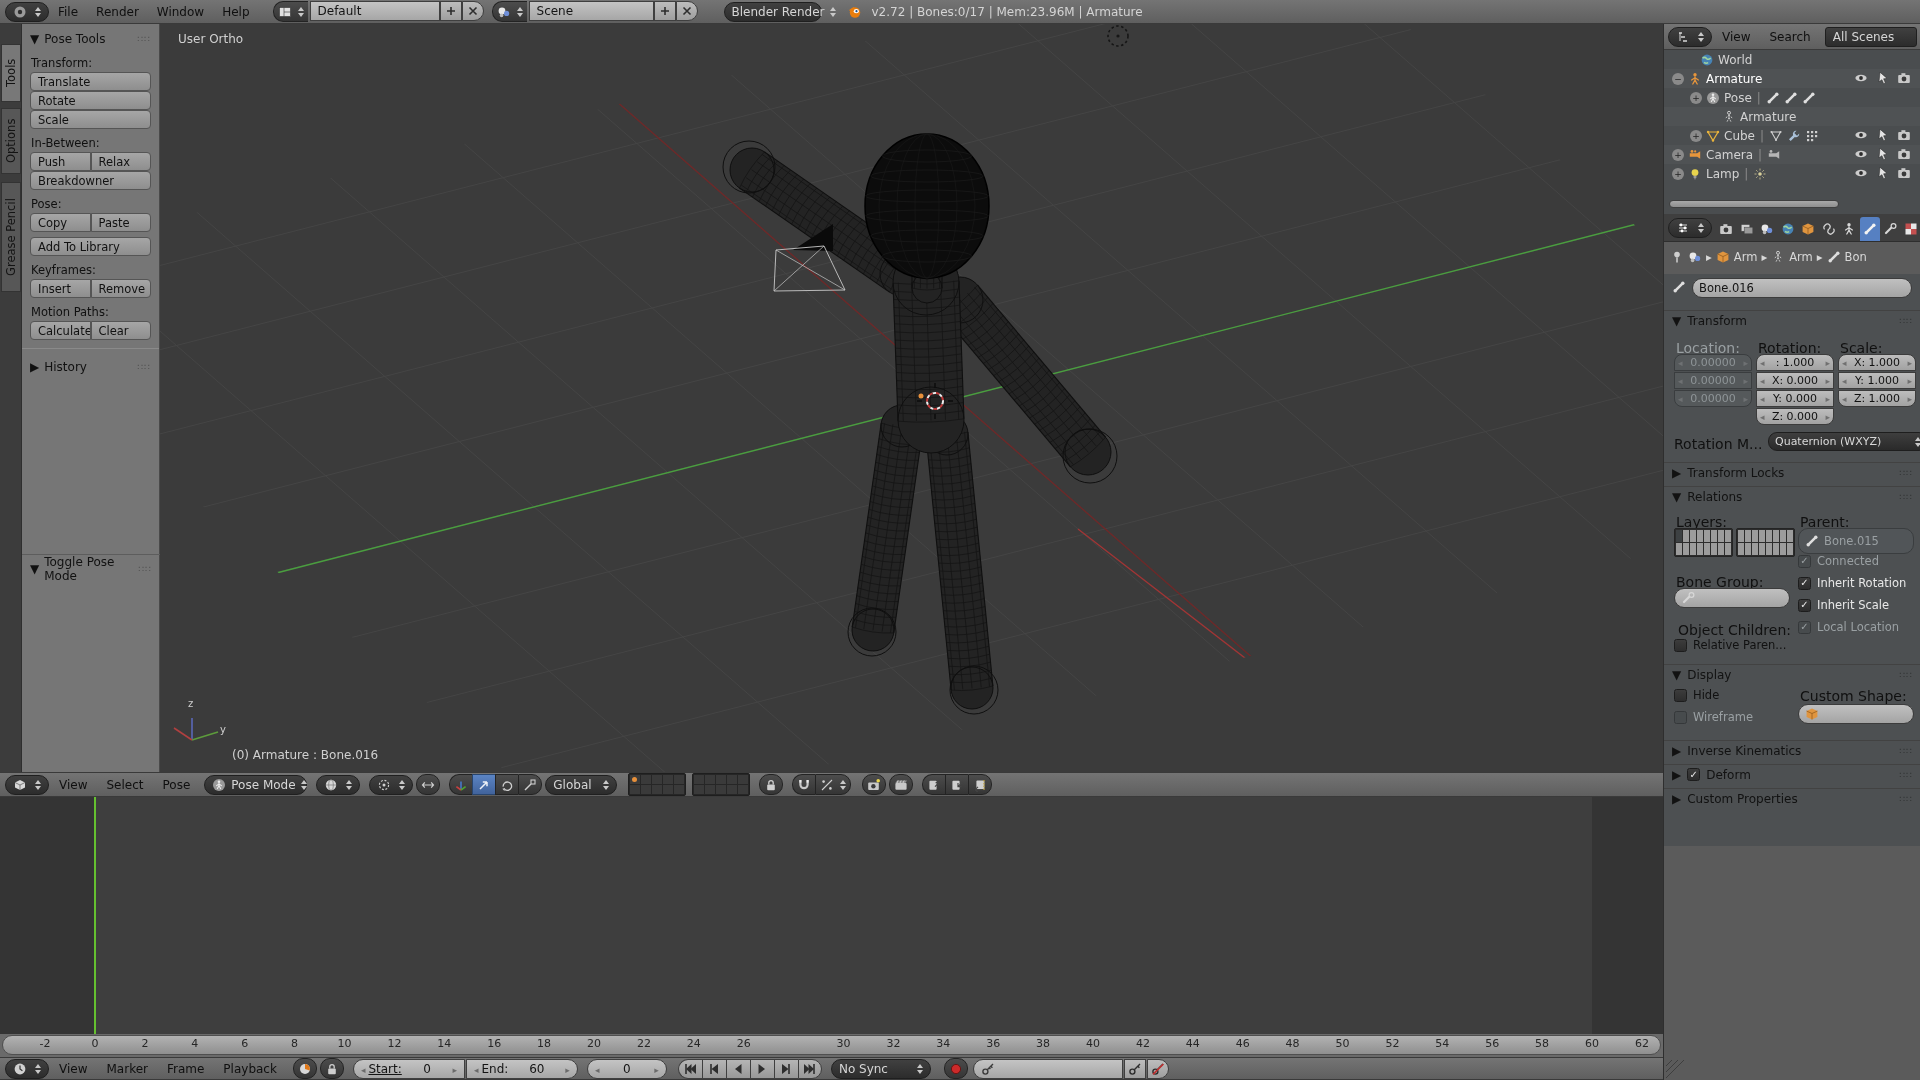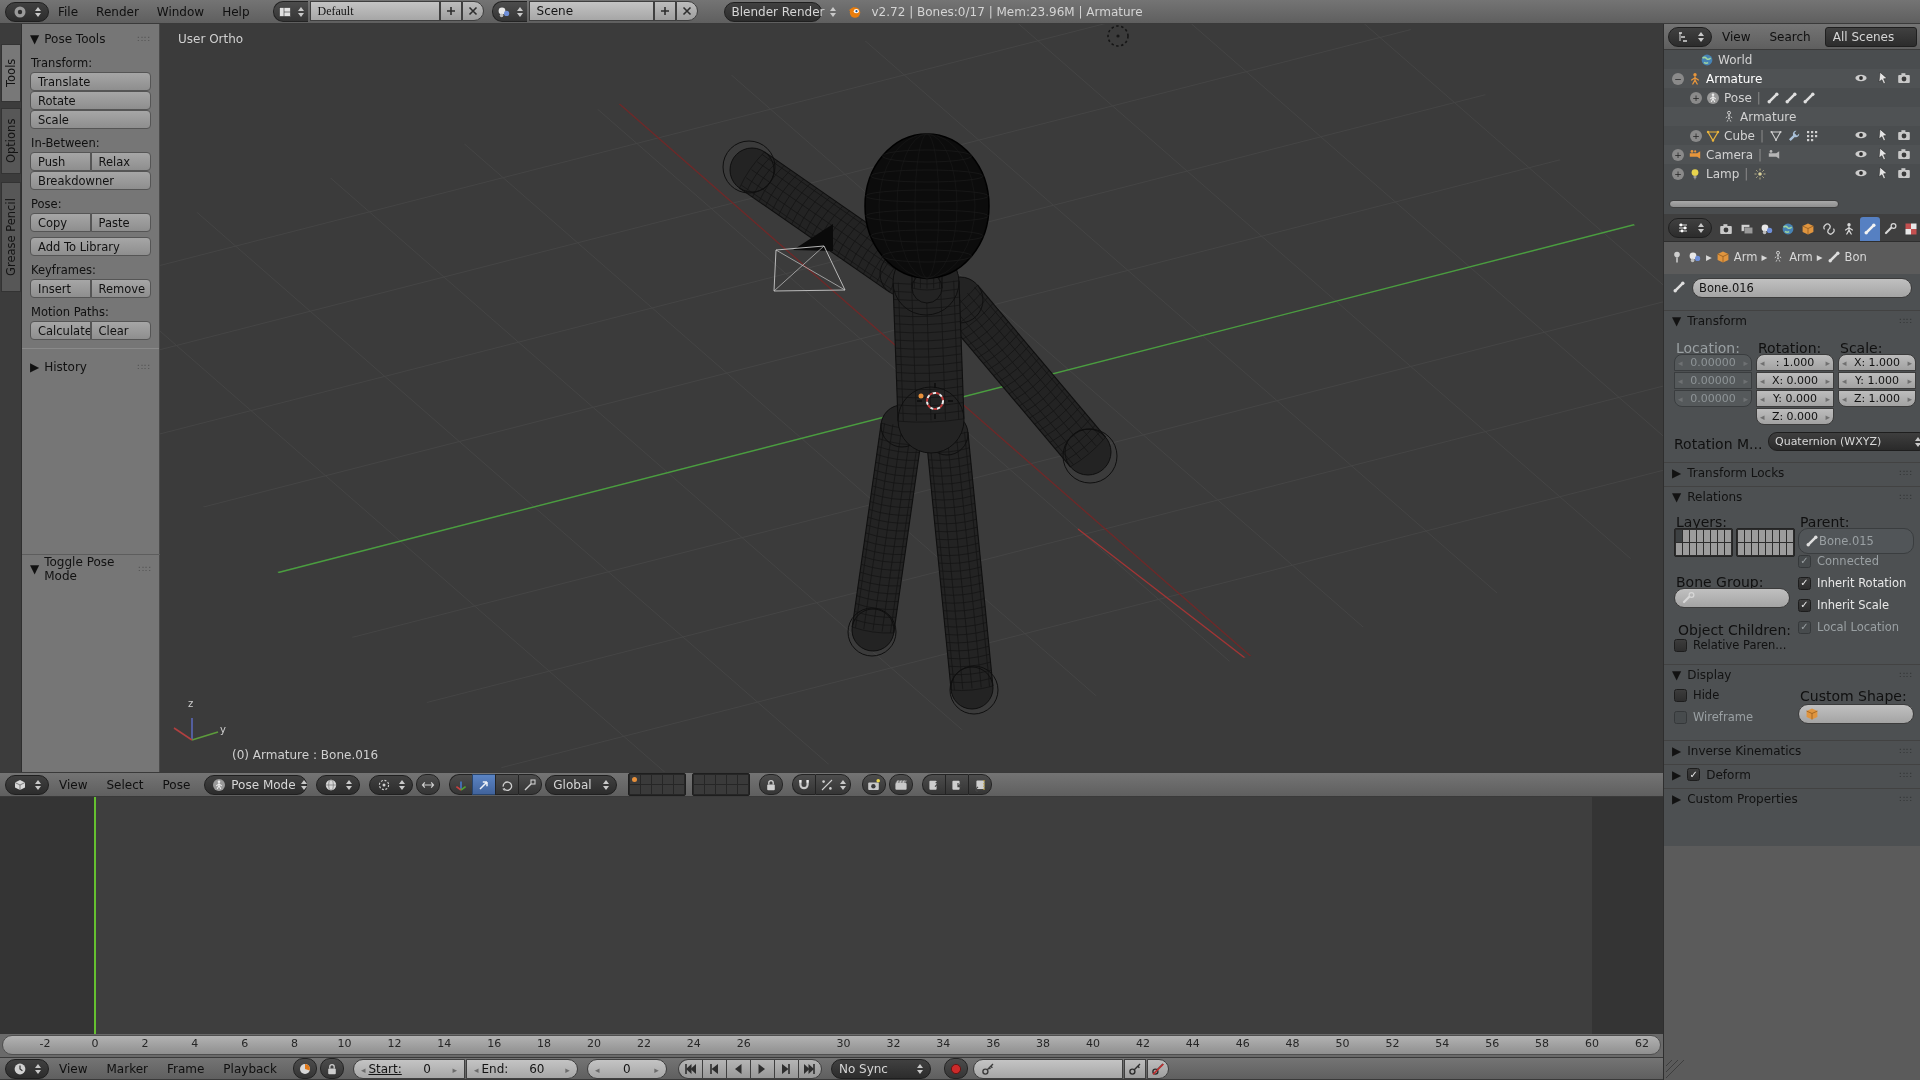--- a/index.html
+++ b/index.html
@@ -62,21 +62,21 @@
 .plabel{position:absolute;color:#101010;font-size:14px;white-space:nowrap}
 .pwhite{color:#e8e8e8 !important}
 .pgray{color:#9aa0a3 !important}
 .numf{position:absolute;height:17px;background:linear-gradient(#bdbdbd,#a2a2a2);border:1px solid #3c3c3c;color:#111;font-size:11px;display:flex;align-items:center;justify-content:space-between;padding:0 3px}
 .numf .alr{color:rgba(20,20,20,.4);font-size:9px}
 .numf.dis{background:#55595b;color:#8e9497;border-color:#3a3d3f}
 .numf.dis .alr{color:rgba(255,255,255,.15)}
 .numf.top{border-radius:8px 8px 0 0}.numf.bot{border-radius:0 0 8px 8px}
 .pdd{position:absolute;height:19px;background:linear-gradient(#3e3e3e,#2a2a2a);border:1px solid #1e1e1e;border-radius:9px;color:#d8d8d8;font-size:11px;display:flex;align-items:center;padding:0 6px;gap:4px}
 .pfieldl{position:absolute;height:20px;background:linear-gradient(#c0c0c0,#a4a4a4);border:1px solid #3c3c3c;border-radius:10px;color:#141414;font-size:11.5px;display:flex;align-items:center;gap:5px;padding:0 6px}
-.pfieldd{position:absolute;height:20px;background:#515558;border:1px solid #3a3d3f;border-radius:10px;color:#9aa0a3;font-size:11.5px;display:flex;align-items:center;padding:12px 6px}
+.pfieldd{position:absolute;height:20px;background:#515558;border:1px solid #3a3d3f;border-radius:10px;color:#9aa0a3;font-size:11.5px;display:flex;align-items:center;gap:5px;padding:12px 6px}
 .cb{width:13px;height:13px;border-radius:2.5px;background:linear-gradient(#3c3c3c,#2d2d2d);border:1px solid #1d1d1d;display:inline-flex;align-items:center;justify-content:center;color:#e8e8e8;font-size:10px;line-height:0;flex:none}
 .cb.dis{background:#474b4d;border-color:#35383a;color:#9aa0a3}
 .cbrow{position:absolute;display:flex;align-items:center;gap:6px;font-size:11.5px;color:#111}
 .blgrid{position:absolute;display:grid;grid-template-columns:repeat(8,6px);grid-auto-rows:12px;gap:1px;background:#2c2c2c;border:1px solid #242424;padding:1px;border-radius:2px}
 .blgrid .c{background:#9c9c9c}
 .blgrid .c.on{background:#3d4143}
 .ptab{width:22px;height:24px;display:inline-flex;align-items:center;justify-content:center;border-radius:3px 3px 0 0}
 .ptab.active{background:#5680c2}
 .vptext{color:#d0d0d0;font-size:12px;white-space:nowrap}
 </style>
@@ -108,21 +108,21 @@
               <rect x="1.5" y="2.5" width="11" height="9" fill="#e2e2e2" stroke="#333" stroke-width=".6"></rect>
               <line x1="6" y1="2.5" x2="6" y2="11.5" stroke="#333" stroke-width=".6"></line>
               <line x1="6" y1="7" x2="12.5" y2="7" stroke="#333" stroke-width=".6"></line>
             </svg>
           </span>
           <span class="ar">
             <i class="tu"></i>
             <i class="td"></i>
           </span>
         </div>
-        <div class="fieldl" style="border-radius: 0px; width: 130px; margin-left: 2px; font-family: Liberation Serif, serif;">Default</div>
+        <div class="fieldl" style="border-radius: 0px; width: 130px; margin-left: 2px;">Default</div>
         <div class="sqbtn" style="border-radius: 0px;">
           <span class="icn">
             <svg width="14" height="14" viewBox="0 0 14 14">
               <path d="M7 3v8M3 7h8" stroke="#2e2e2e" stroke-width="1.6"></path>
             </svg>
           </span>
         </div>
         <div class="sqbtn" style="border-radius: 0px 10px 10px 0px;">
           <span class="icn">
             <svg width="14" height="14" viewBox="0 0 14 14">

